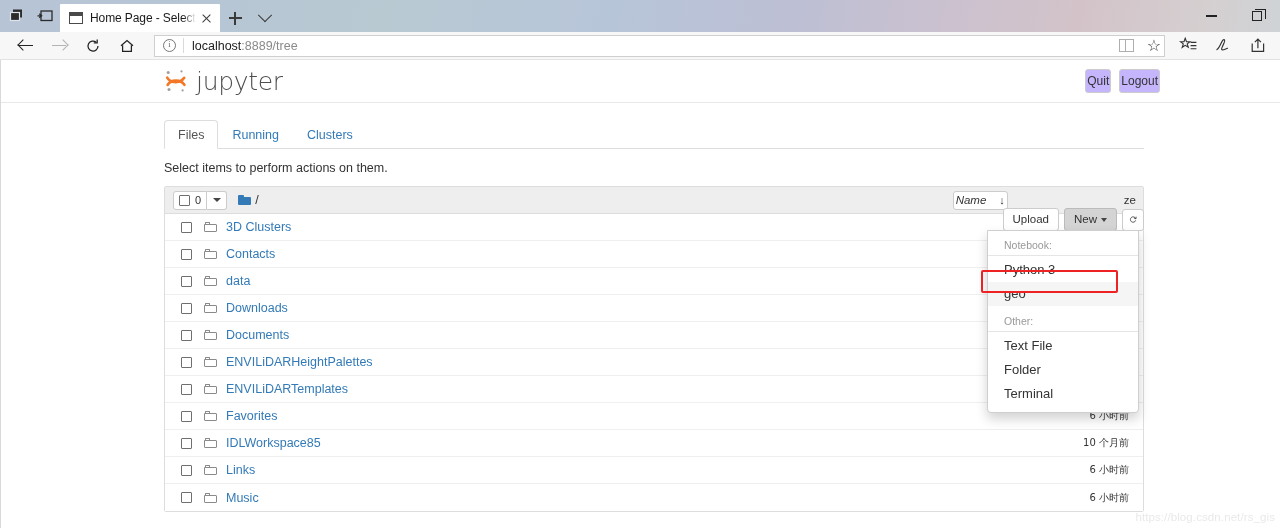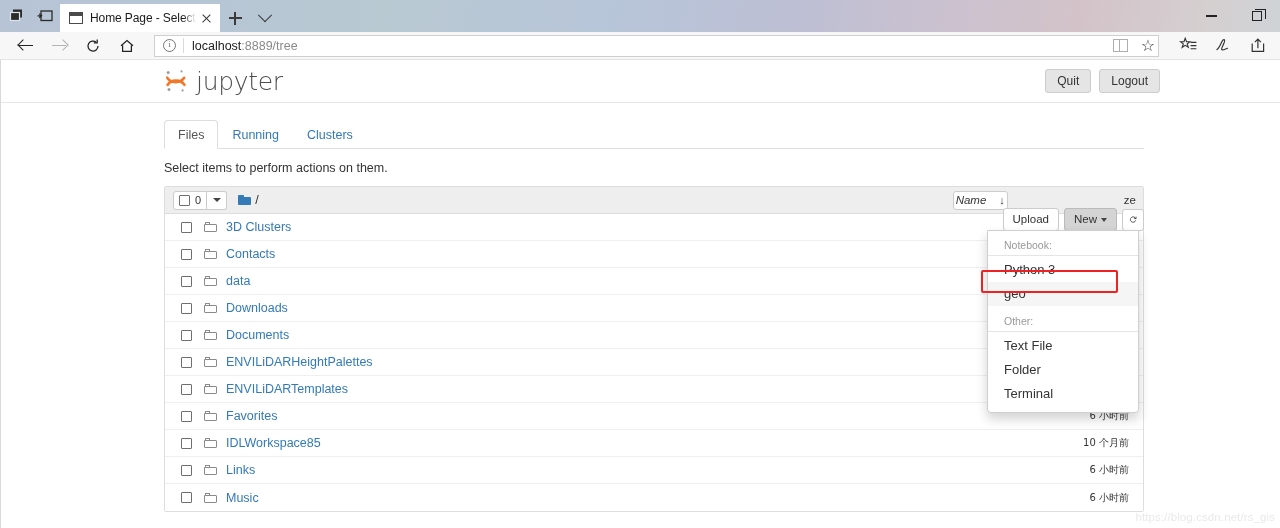--- a/index.html
+++ b/index.html
@@ -84,21 +84,21 @@
   .arrow-r::before {
     content:''; position:absolute; left:0px; top:7px; width:14px; height:1.2px; background:#b4b4b4;
   }
   .arrow-r::after {
     content:''; position:absolute; left:7px; top:3.2px; width:7px; height:7px;
     border-right:1.2px solid #b4b4b4; border-top:1.2px solid #b4b4b4; transform: rotate(45deg);
   }
 
   .urlbar {
     flex: 1 1 auto; height: 22px; background:#ffffff; border:1px solid #cfcfcf;
-    margin: 0 6px 0 10px; display:flex; align-items:center; padding-left:4px;
+    margin: 0 0 0 10px; display:flex; align-items:center; padding-left:4px;
     font-size: 12px;
   }
   .info-ic {
     width:13px; height:13px; border:1.1px solid #767676; border-radius:50%;
     margin: 0 7px 0 4px; position:relative; flex:0 0 auto;
   }
   .info-ic::after {
     content:'i'; position:absolute; left:0; right:0; top:-2.5px; text-align:center;
     font-size:9px; font-family:"Liberation Serif", serif; color:#767676; line-height:13px;
   }
@@ -120,22 +120,22 @@
   .jp-header {
     height: 43px; border-bottom: 1px solid #e7e7e7;
     display:flex; align-items:center; padding: 0 120px 0 164px;
     background:#fff;
   }
   .jp-logo { display:flex; align-items:center; gap:8px; }
   .jp-logo-mark { width:24px; height:26px; position:relative; flex:0 0 auto;}
   .jp-logo-text { font-size:25px; color:#4e4e4e; font-weight:300; letter-spacing:-0.3px; font-family:"DejaVu Sans", sans-serif;}
   .jp-header-right { margin-left:auto; display:flex; gap:8px; }
   .btn {
-    border:1px solid #cccccc; background:#e5e5e5; color:#333;
-    font-size:12px; padding:4px 11px; border-radius:3px; line-height:14px;
+    border:1px solid #cccccc; background:#c4b5fd; color:#333;
+    font-size:12px; padding:4px 1px; border-radius:3px; line-height:14px;
     font-family:"Liberation Sans", sans-serif; cursor:pointer;
   }
 
   .jp-body { padding: 0 136px 0 164px; }
 
   .tabs { display:flex; border-bottom:1px solid #dddddd; margin-top:17px; }
   .tab-item {
     font-size:12.5px; padding:7px 13px 6px 13px; color:#337ab7; cursor:pointer;
     border:1px solid transparent; margin-bottom:-1px; border-radius:4px 4px 0 0;
   }

